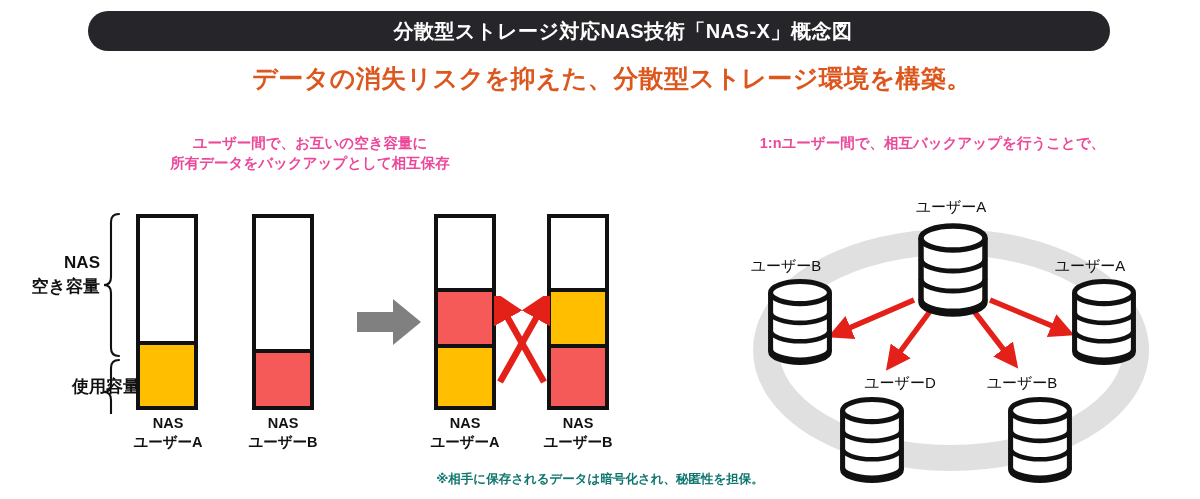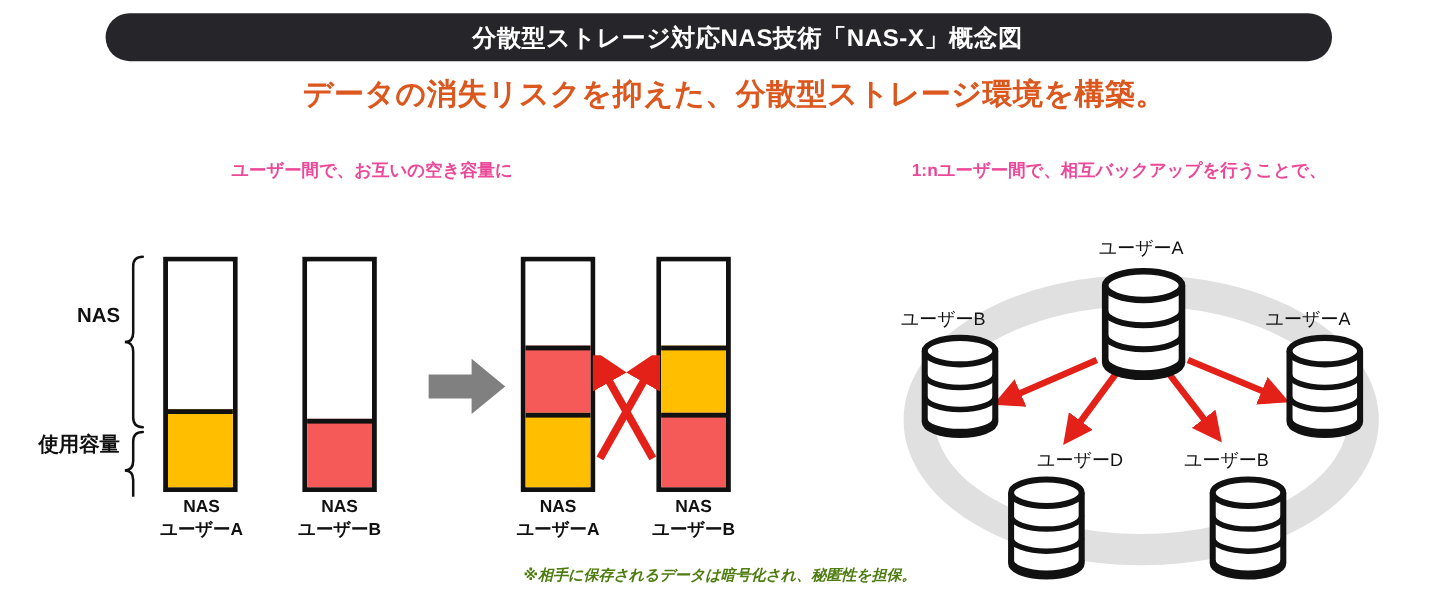--- a/index.html
+++ b/index.html
@@ -60,21 +60,21 @@
   }
 
   
   .gray-arrow{
     position:absolute;left:357px;top:299px;width:64px;height:46px;
   }
 
   
   .footnote{
     position:absolute;left:0;top:471px;width:1200px;text-align:center;
-    font-size:12.5px;font-weight:bold;color:#4d7c0f;white-space:nowrap;font-style:italic;
+    font-size:12.5px;font-weight:bold;color:#0f766e;white-space:nowrap;
   }
 
   
   .right-svg{position:absolute;left:718px;top:192px;}
   .node-label{
     position:absolute;font-size:15px;color:#111;white-space:nowrap;
     text-align:center;font-weight:normal;
   }
 </style>
 </head>
@@ -83,26 +83,28 @@
 <div class="root">
 
   <div class="title-pill">
     <span>分散型ストレージ対応NAS技術「NAS-X」概念図</span>
   </div>
 
   <div class="subtitle">データの消失リスクを抑えた、分散型ストレージ環境を構築。</div>
 
   <div class="caption left">
     <div>ユーザー間で、お互いの空き容量に</div>
+    <div>所有データをバックアップとして相互保存</div>
   </div>
 
   <div class="brace-text" style="left:0px;top:251px;width:100px;">
     <div>NAS</div>
-  </div>
-  <div class="brace-text" style="left:0px;top:359px;width:100px;">使用容量</div>
+    <div>空き容量</div>
+  </div>
+  <div class="brace-text" style="left:0px;top:375px;width:100px;padding-left:40px;">使用容量</div>
 
   <svg class="brace-svg" style="position:absolute;left:103px;top:212px;" width="22" height="202" viewBox="0 0 22 202">
     <path d="M16 2 q-8 0 -8 8 v55 q0 8 -7 8 q7 0 7 8 v55 q0 8 8 8" fill="none" stroke="#111" stroke-width="2.1" stroke-linecap="round"></path>
     <path d="M16 148 q-8 0 -8 8 v16 q0 8 -7 8 q7 0 7 8 v16 q0 8 8 8" fill="none" stroke="#111" stroke-width="2.1" stroke-linecap="round"></path>
   </svg>
 
   <div class="bar" style="left:136px;top:214px;">
     <div class="seg" style="flex:67;background:#ffffff;"></div>
     <div class="seg div" style="flex:33;background:#FFBF00;"></div>
   </div>

